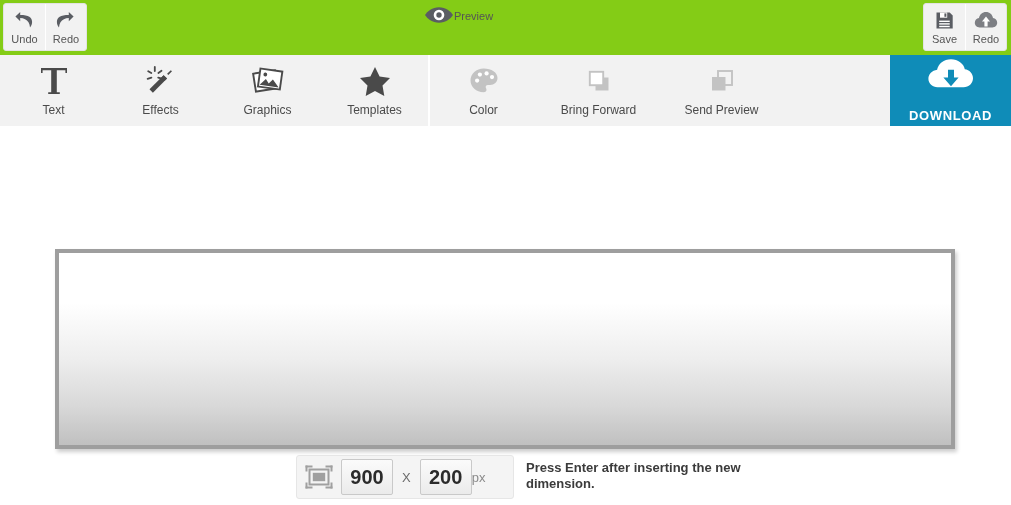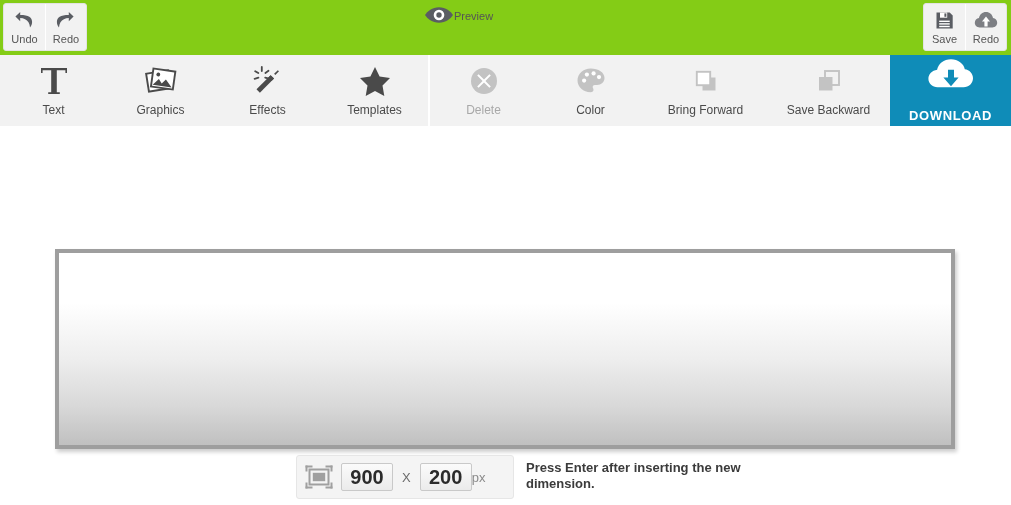--- a/index.html
+++ b/index.html
@@ -169,21 +169,21 @@
     box-sizing: border-box;
   }
   #resize-icon-box {
     width: 44px;
     display: flex;
     align-items: center;
     justify-content: center;
   }
   .dim-input {
     width: 52px;
-    height: 28px;
+    height: 36px;
     background: linear-gradient(to bottom, #fbfbfb 0%, #ebebeb 100%);
     border: 1px solid #c9c9c9;
     border-radius: 2px;
     font-family: "Liberation Sans", sans-serif;
     font-size: 20px;
     font-weight: bold;
     color: #2b2b2b;
     text-align: center;
     box-sizing: border-box;
     padding: 0;
@@ -278,38 +278,20 @@
     <span class="ic">
       <svg width="30" height="32" viewBox="0 0 30 32">
         <path d="M2 3h26v5h-1.6V5.2h-8.6v22.0h3.0V29H9.2v-1.8h3.0V5.2H3.6V8H2z" fill="#4a4a4a"></path>
       </svg>
     </span>
     <span class="lbl">Text</span>
   </div>
 
   <div class="tool">
     <span class="ic">
-      <svg width="34" height="32" viewBox="0 0 34 32">
-        <g transform="rotate(-9 17 16)">
-          <rect x="2.5" y="5.5" width="24" height="20" fill="#4a4a4a"></rect>
-          <rect x="4.4" y="7.4" width="20.2" height="16.2" fill="#ffffff"></rect>
-        </g>
-        <g transform="rotate(8 19 15)">
-          <rect x="7" y="4" width="24" height="20" fill="#4a4a4a"></rect>
-          <rect x="8.9" y="5.9" width="20.2" height="16.2" fill="#ffffff"></rect>
-          <circle cx="13.6" cy="10.2" r="1.9" fill="#4a4a4a"></circle>
-          <path d="M9.4 21.2l5.4-6.6 3.4 4.0 3.6-4.6 6.8 7.2z" fill="#4a4a4a"></path>
-        </g>
-      </svg>
-    </span>
-    <span class="lbl">Graphics</span>
-  </div>
-
-  <div class="tool">
-    <span class="ic">
       <svg width="32" height="32" viewBox="0 0 32 32">
         <g transform="rotate(45 16 16)">
           <rect x="13.7" y="10" width="4.8" height="20" fill="#4a4a4a"></rect>
           <rect x="13.7" y="10" width="4.8" height="3.6" fill="#4a4a4a"></rect>
           <path d="M16.1 1.4v5.2M16.1 1.4v5.2" stroke="#4a4a4a" stroke-width="1.7"></path>
         </g>
         <g stroke="#4a4a4a" stroke-width="1.8" stroke-linecap="round">
           <line x1="9.8" y1="2.0" x2="9.8" y2="6.0"></line>
           <line x1="3.2" y1="6.2" x2="6.3" y2="8.1"></line>
           <line x1="16.5" y1="5.8" x2="13.4" y2="8.0"></line>
@@ -317,37 +299,46 @@
           <line x1="16.0" y1="13.4" x2="13.2" y2="12.6"></line>
         </g>
       </svg>
     </span>
     <span class="lbl">Effects</span>
   </div>
 
   <div class="tool">
     <span class="ic">
       <svg width="34" height="32" viewBox="0 0 34 32">
+        <g transform="rotate(-9 17 16)">
+          <rect x="2.5" y="5.5" width="24" height="20" fill="#4a4a4a"></rect>
+          <rect x="4.4" y="7.4" width="20.2" height="16.2" fill="#ffffff"></rect>
+        </g>
+        <g transform="rotate(8 19 15)">
+          <rect x="7" y="4" width="24" height="20" fill="#4a4a4a"></rect>
+          <rect x="8.9" y="5.9" width="20.2" height="16.2" fill="#ffffff"></rect>
+          <circle cx="13.6" cy="10.2" r="1.9" fill="#4a4a4a"></circle>
+          <path d="M9.4 21.2l5.4-6.6 3.4 4.0 3.6-4.6 6.8 7.2z" fill="#4a4a4a"></path>
+        </g>
+      </svg>
+    </span>
+    <span class="lbl">Graphics</span>
+  </div>
+
+  <div class="tool">
+    <span class="ic">
+      <svg width="34" height="32" viewBox="0 0 34 32">
         <path d="M17 2.0l4.6 9.6 10.4 1.5-7.5 7.4 1.8 10.5L17 26.0 7.7 31.0l1.8-10.5L2 13.1l10.4-1.5z" fill="#4a4a4a"></path>
       </svg>
     </span>
     <span class="lbl">Templates</span>
   </div>
 
   <div id="tool-divider"></div>
 
-  <div class="tool disabled">
-    <span class="ic">
-      <svg width="28" height="28" viewBox="0 0 28 28">
-        <circle cx="14" cy="14" r="13" fill="#c3c3c3"></circle>
-        <path d="M8.6 7.2l5.4 5.4 5.4-5.4 1.4 1.4-5.4 5.4 5.4 5.4-1.4 1.4-5.4-5.4-5.4 5.4-1.4-1.4 5.4-5.4-5.4-5.4z" fill="#ffffff"></path>
-      </svg>
-    </span>
-    <span class="lbl">Delete</span>
-  </div>
 
   <div class="tool">
     <span class="ic">
       <svg width="30" height="28" viewBox="0 0 30 28">
         <path d="M14.6 1.5C7.3 1.5 1.5 6.8 1.5 13.3c0 6.6 5.8 11.9 13.1 11.9 1.9 0 2.9-1.1 2.9-2.4 0-1.2-.8-1.8-.8-2.8 0-1.1 .9-2.0 2.1-2.0h2.3c4.1 0 7.4-3.2 7.4-7.0 0-5.4-5.9-9.5-13.9-9.5z" fill="#c3c3c3"></path>
         <circle cx="8.1" cy="13.6" r="2.1" fill="#ffffff"></circle>
         <circle cx="10.9" cy="7.6" r="2.1" fill="#ffffff"></circle>
         <circle cx="17.6" cy="6.4" r="2.1" fill="#ffffff"></circle>
         <circle cx="23.0" cy="10.1" r="2.1" fill="#ffffff"></circle>
       </svg>
@@ -366,21 +357,21 @@
     <span class="lbl">Bring Forward</span>
   </div>
 
   <div class="tool tool-w-wide">
     <span class="ic">
       <svg width="30" height="28" viewBox="0 0 30 28">
         <rect x="11.0" y="4.0" width="14" height="14" fill="none" stroke="#c3c3c3" stroke-width="1.9"></rect>
         <rect x="5.0" y="10.0" width="13.5" height="13.5" fill="#c3c3c3"></rect>
       </svg>
     </span>
-    <span class="lbl">Save Backward</span>
+    <span class="lbl">Send Preview</span>
   </div>
 
   <div id="download-btn">
     <span class="ic">
       <svg width="48" height="36" viewBox="0 0 48 36">
         <path d="M36.6 29.2c5.2 0 9.4-4.0 9.4-9.0 0-4.6-3.6-8.4-8.2-8.9C36.8 5.6 31.0 1.2 24.0 1.2c-7.1 0-12.9 4.6-13.9 10.6C5.1 12.6 1.4 16.3 1.4 20.7c0 4.7 4.1 8.5 9.1 8.5z" fill="#ffffff"></path>
         <path d="M21.0 11.8h6.0v7.8h4.6L24.0 28.2l-7.6-8.6h4.6z" fill="#0f8cb8"></path>
       </svg>
     </span>
     <span class="lbl">DOWNLOAD</span>

